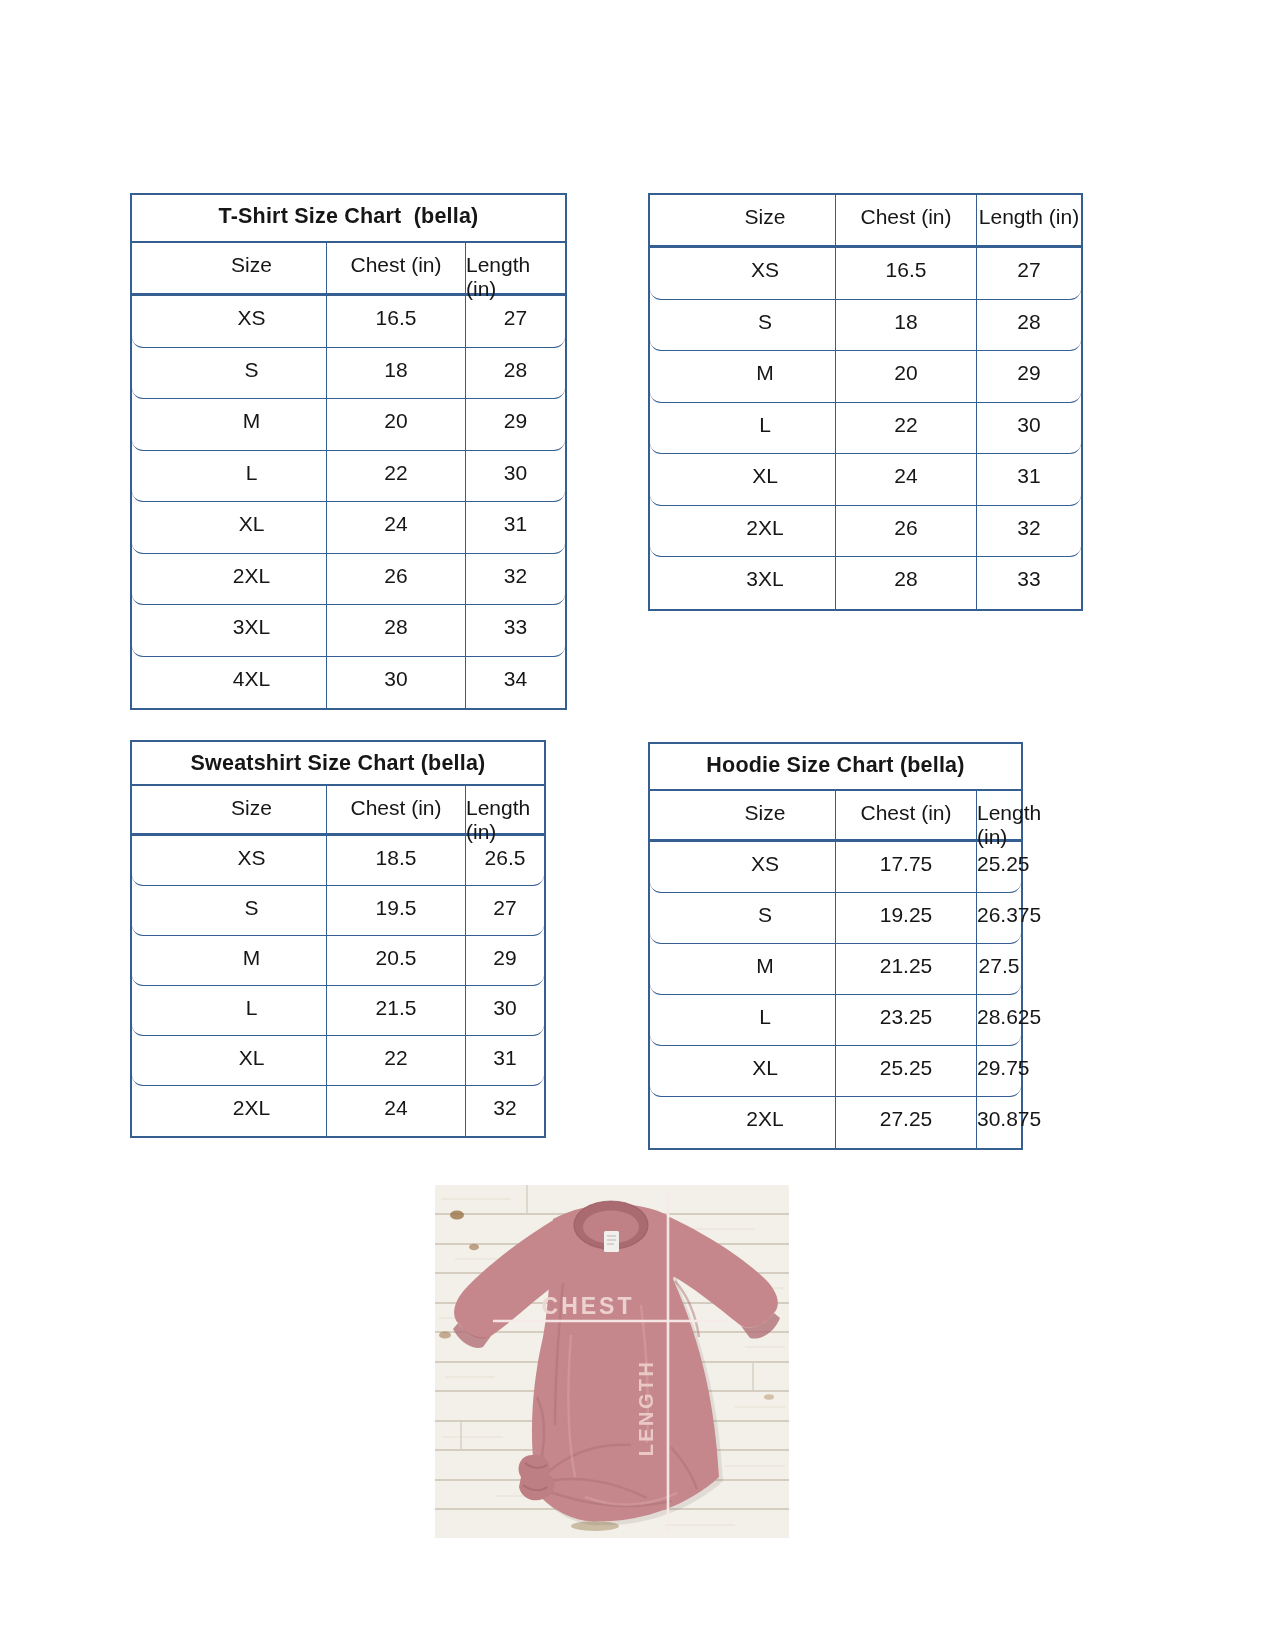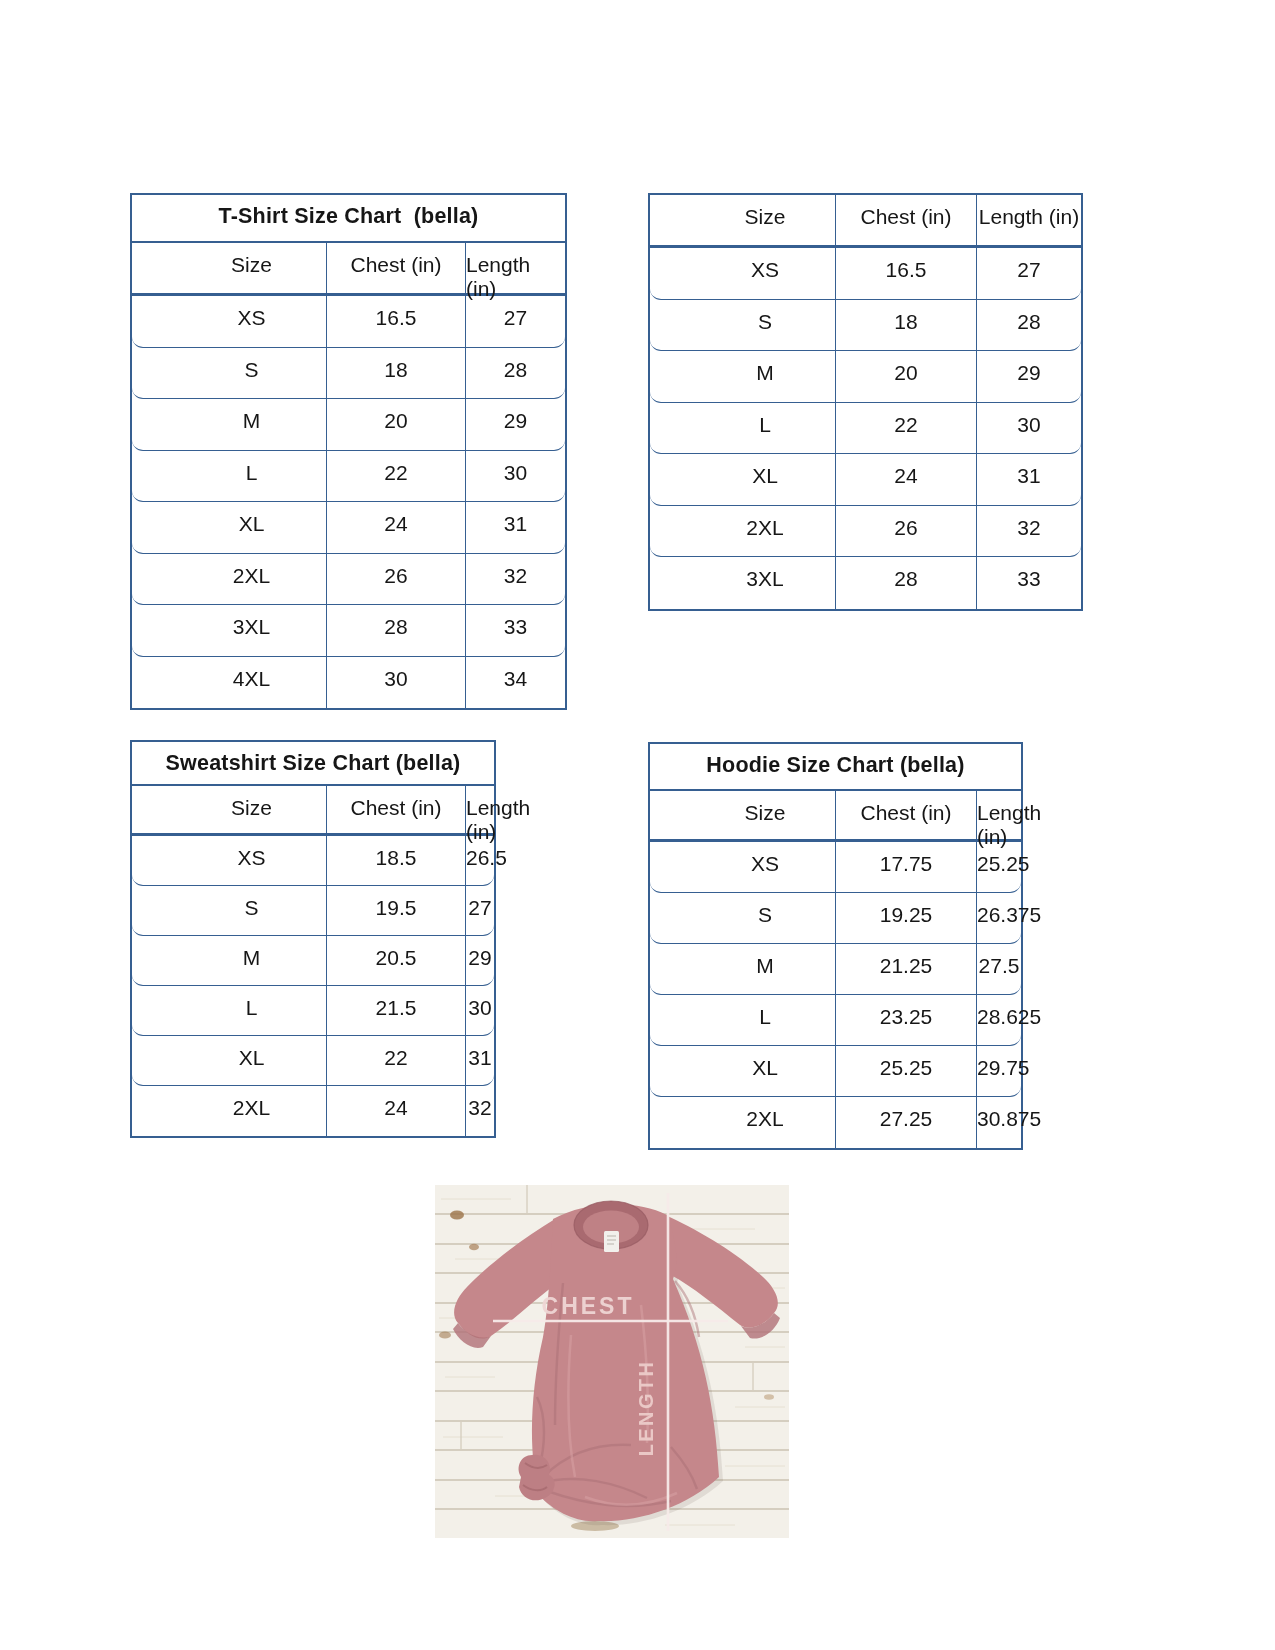--- a/index.html
+++ b/index.html
@@ -118,21 +118,21 @@
           <div class="t-cell">32</div>
         </div>
         <div class="t-row cols-right">
           <div class="t-cell">3XL</div>
           <div class="t-cell">28</div>
           <div class="t-cell">33</div>
         </div>
       </div>
   </div>
 
-  <div class="size-table" id="tbl-sweatshirt" style="left:130px;top:740px;width:366px;--th:44px;--hh:50px;--rh:50px;">
+  <div class="size-table" id="tbl-sweatshirt" style="left:130px;top:740px;width:416px;--th:44px;--hh:50px;--rh:50px;">
     <div class="t-title">Sweatshirt Size Chart (bella)</div>
     <div class="t-header cols-left">
       <div class="t-hcell">Size</div>
       <div class="t-hcell">Chest (in)</div>
       <div class="t-hcell">Length (in)</div>
     </div>
     <div class="t-body">
         <div class="t-row cols-left">
           <div class="t-cell">XS</div>
           <div class="t-cell">18.5</div>

